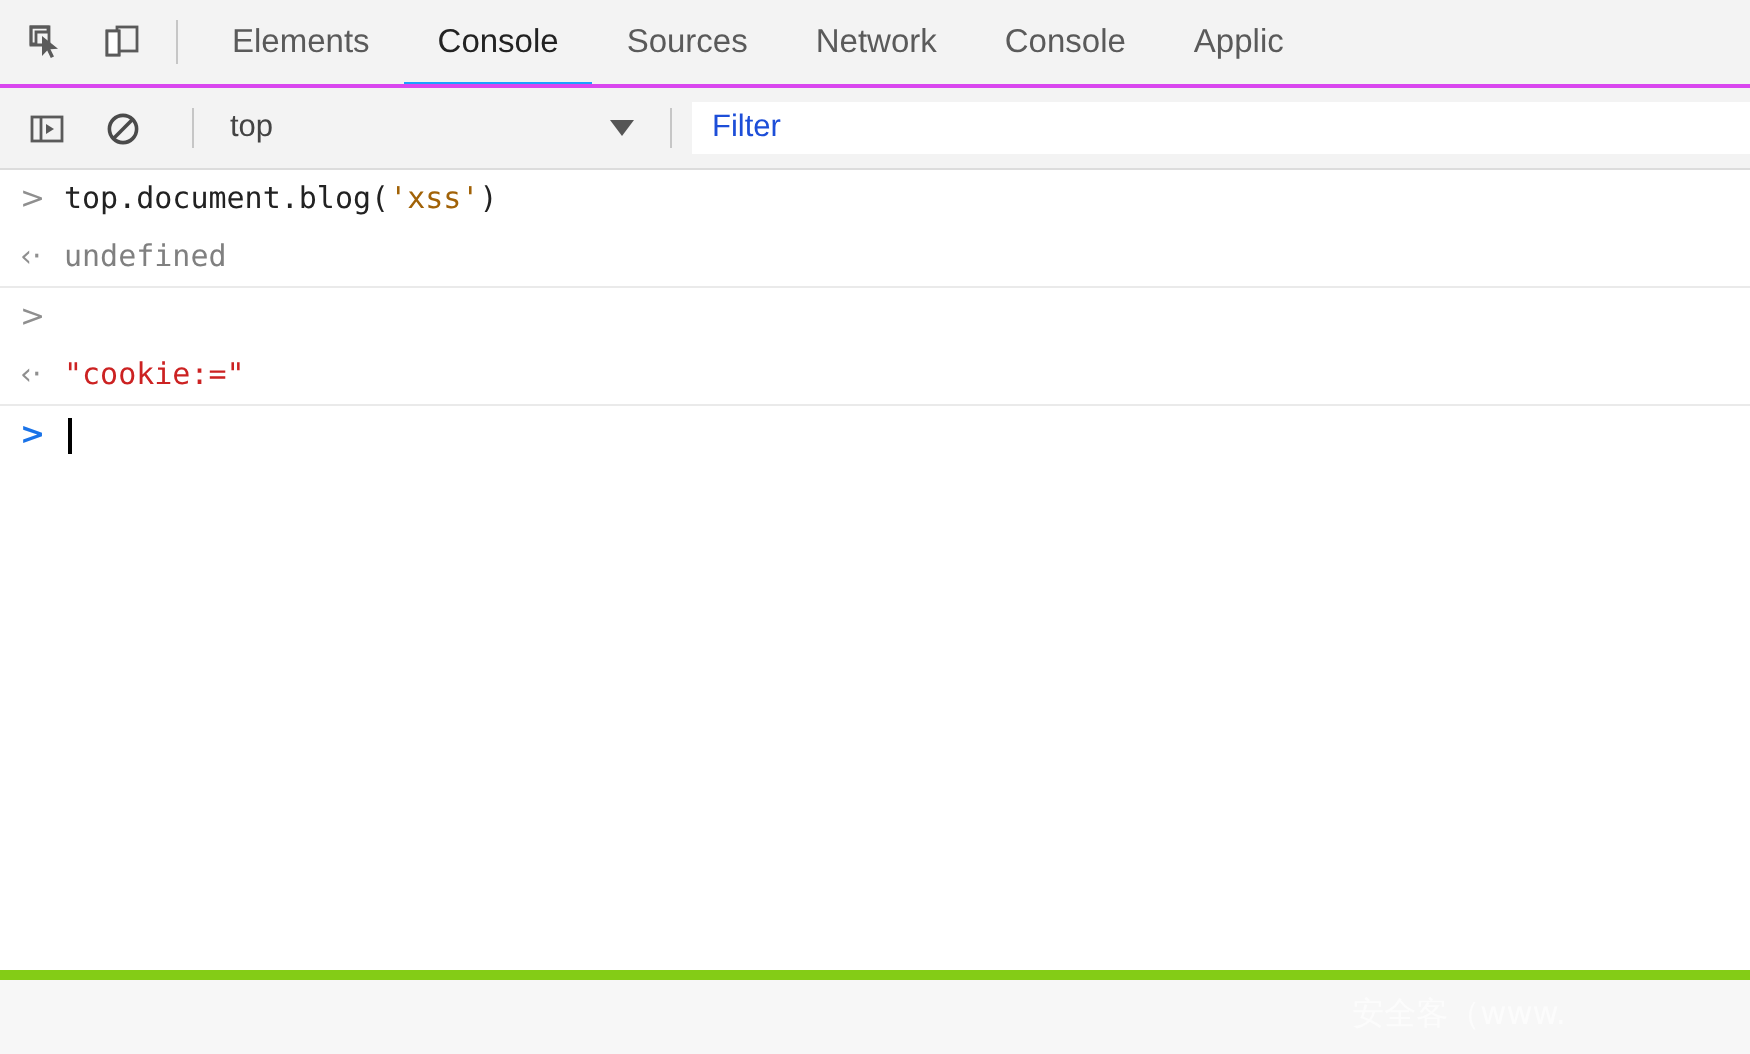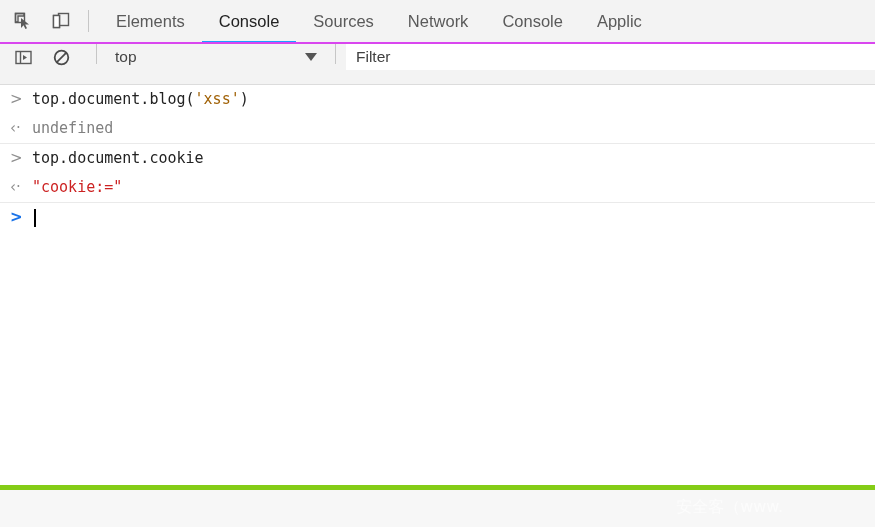--- a/index.html
+++ b/index.html
@@ -84,20 +84,21 @@
     background: #1aa0ff;
   }
 
   
   .consolebar {
     height: 40px;
     min-height: 40px;
     background: #f3f3f3;
     border-bottom: 1px solid #dcdcdc;
     display: flex;
+    align-items: center;
     padding-left: 10px;
   }
   .cb-icon {
     width: 26px;
     height: 26px;
     display: flex;
     align-items: center;
     justify-content: center;
     margin-right: 12px;
   }
@@ -131,21 +132,21 @@
     flex: 1;
     height: 26px;
     background: #ffffff;
     display: flex;
     align-items: center;
     padding-left: 10px;
     margin-right: 0;
   }
   .filter-text {
     font-size: 15.5px;
-    color: #404040;
+    color: #1d4ed8;
   }
 
   
   .console-body {
     flex: 1;
     background: #ffffff;
     overflow: hidden;
     font-family: "DejaVu Sans Mono", "Liberation Mono", monospace;
     font-size: 15px;
   }
@@ -303,21 +304,20 @@
       <span class="code"><span>top.document.blog(</span><span class="str">'xss'</span><span>)</span></span>
     </div>
 
     <div class="cline result">
       <span class="arrow">‹·</span>
       <span class="resulttext">undefined</span>
     </div>
 
     <div class="cline">
       <span class="arrow input">&gt;</span>
-      <span class="code"><span>top.document.cookie</span></span>
     </div>
 
     <div class="cline result">
       <span class="arrow">‹·</span>
       <span class="resulttext red">"cookie:="</span>
     </div>
 
     <div class="cline">
       <span class="arrow prompt">&gt;</span>
       <span class="cursor"></span>

